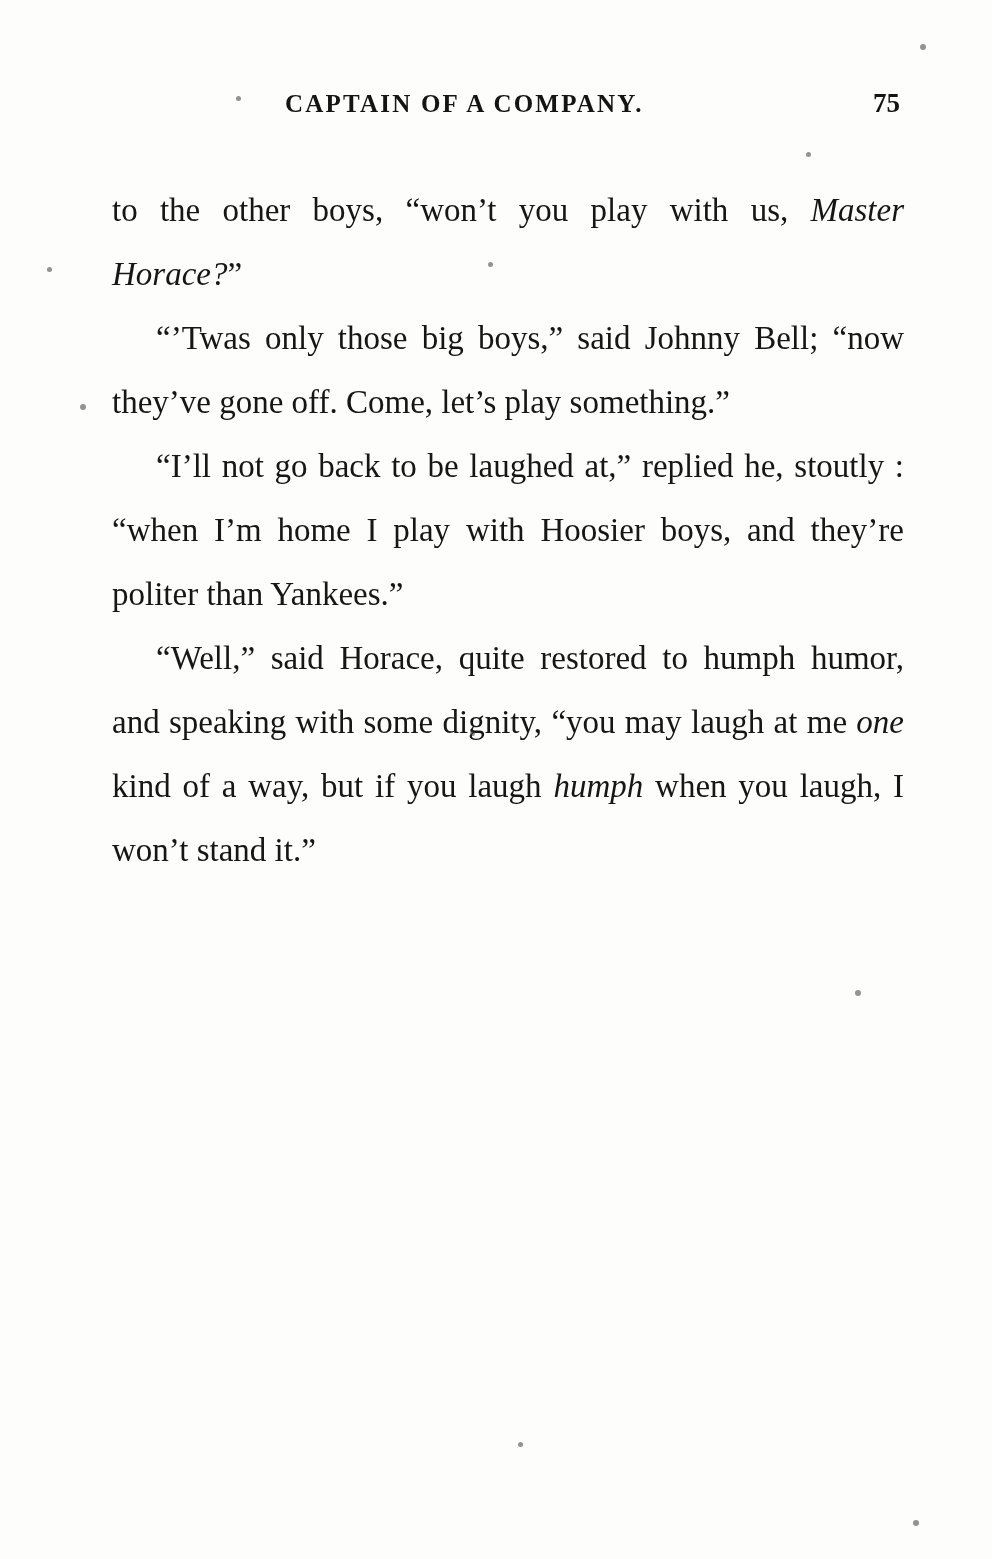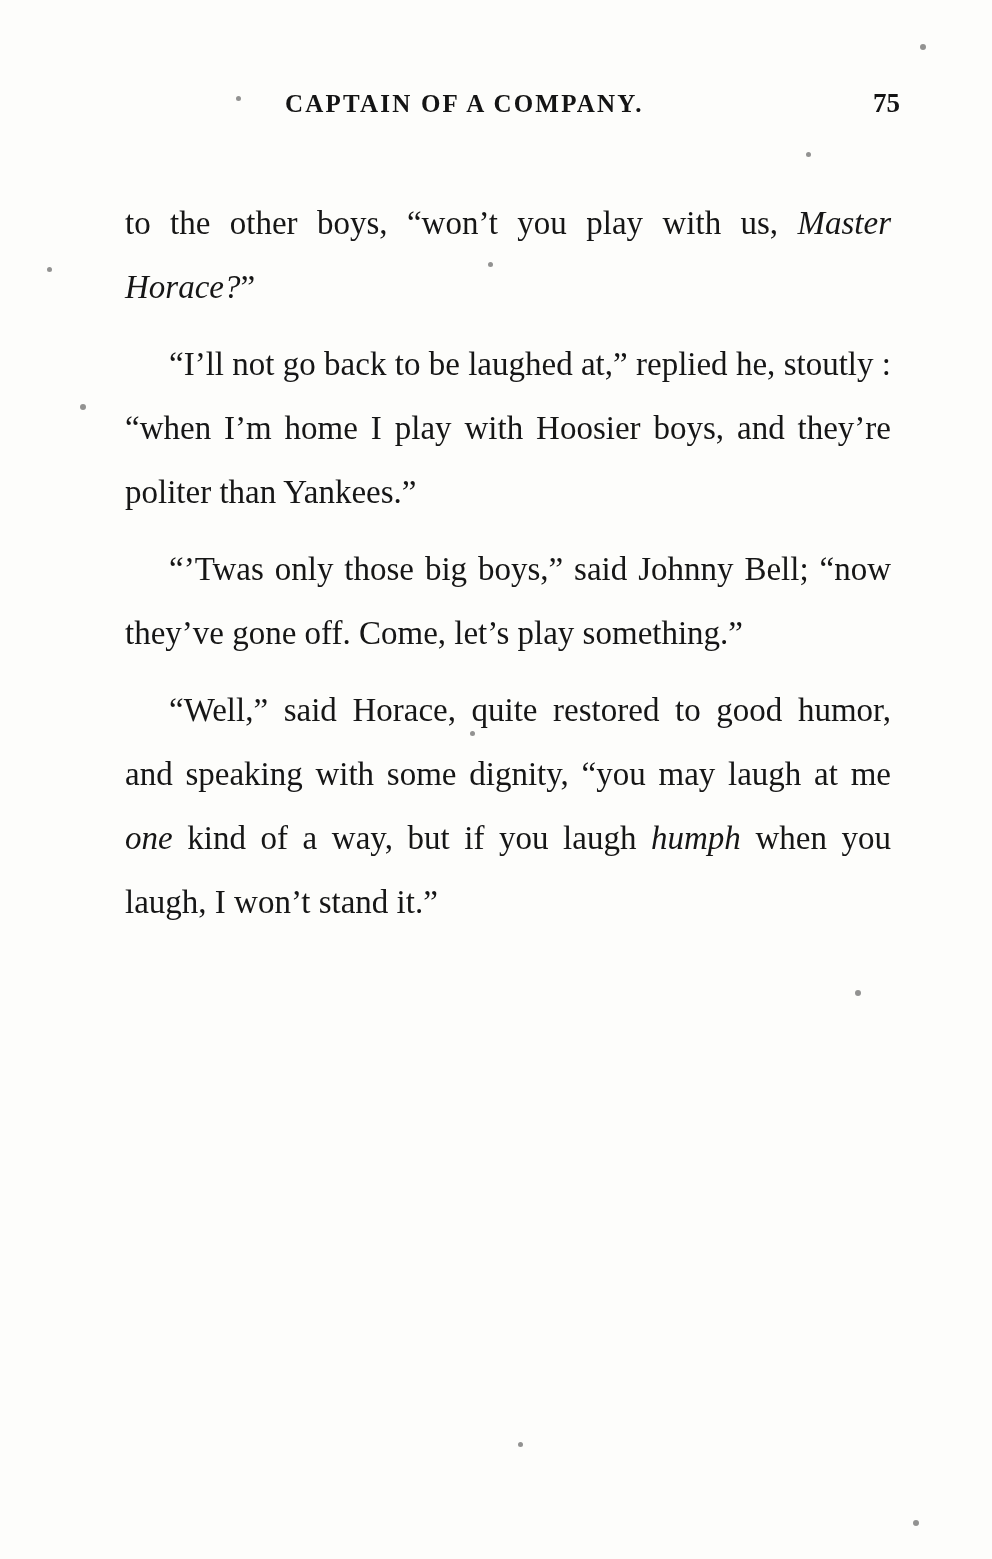--- a/index.html
+++ b/index.html
@@ -52,21 +52,21 @@
     position: absolute;
     top: 178px;
     left: 112px;
     width: 792px;
     font-size: 33px;
     line-height: 64px;
     color: #161616;
     text-align: justify;
   }
   .body-text p {
-    margin: 13px;
+    margin: 0;
     text-indent: 44px;
     text-align: justify;
   }
   .body-text p.first {
     text-indent: 0;
   }
   .body-text i {
     font-style: italic;
   }
   
@@ -82,23 +82,23 @@
 
 <div class="page">
 
   <div class="header">
     <div class="running-head">Captain of a Company.</div>
     <div class="folio">75</div>
   </div>
 
   <div class="body-text">
       <p class="first"><span>to the other boys, “won’t you play with us, </span><i>Master Horace?</i><span>”</span></p>
+      <p><span>“’Twas only those big boys,” said Johnny Bell; “now they’ve gone off.  Come, let’s play something.”</span></p>
       <p><span>“I’ll not go back to be laughed at,” replied he, stoutly : “when I’m home I play with Hoosier boys, and they’re politer than Yankees.”</span></p>
-      <p><span>“’Twas only those big boys,” said Johnny Bell; “now they’ve gone off.  Come, let’s play something.”</span></p>
-      <p><span>“Well,” said Horace, quite restored to good humor, and speaking with some dignity, “you may laugh at me </span><i>one</i><span> kind of a way, but if you laugh </span><i>humph</i><span> when you laugh, I won’t stand it.”</span></p>
+      <p><span>“Well,” said Horace, quite restored to humph humor, and speaking with some dignity, “you may laugh at me </span><i>one</i><span> kind of a way, but if you laugh </span><i>humph</i><span> when you laugh, I won’t stand it.”</span></p>
     </div>
 
   <span class="speck" style="left:920px; top:44px; width:6px; height:6px;"></span>
   <span class="speck" style="left:236px; top:96px; width:5px; height:5px;"></span>
   <span class="speck" style="left:806px; top:152px; width:5px; height:5px;"></span>
   <span class="speck" style="left:47px; top:267px; width:5px; height:5px;"></span>
   <span class="speck" style="left:488px; top:262px; width:5px; height:5px;"></span>
   <span class="speck" style="left:80px; top:404px; width:6px; height:6px;"></span>
   <span class="speck" style="left:470px; top:731px; width:5px; height:5px;"></span>
   <span class="speck" style="left:855px; top:990px; width:6px; height:6px;"></span>

